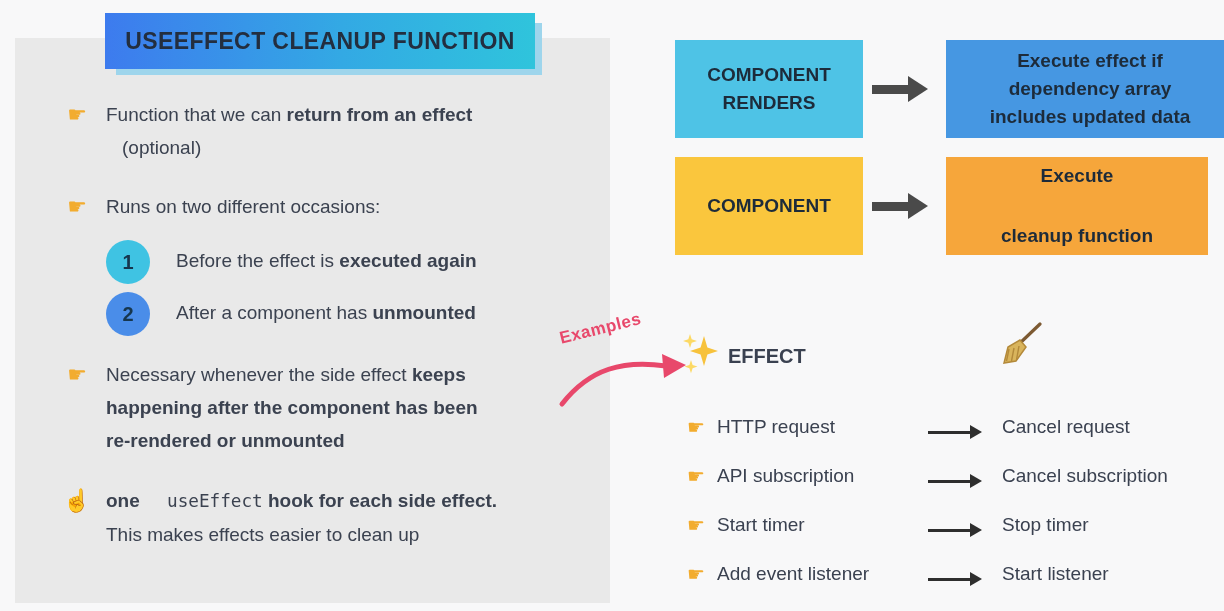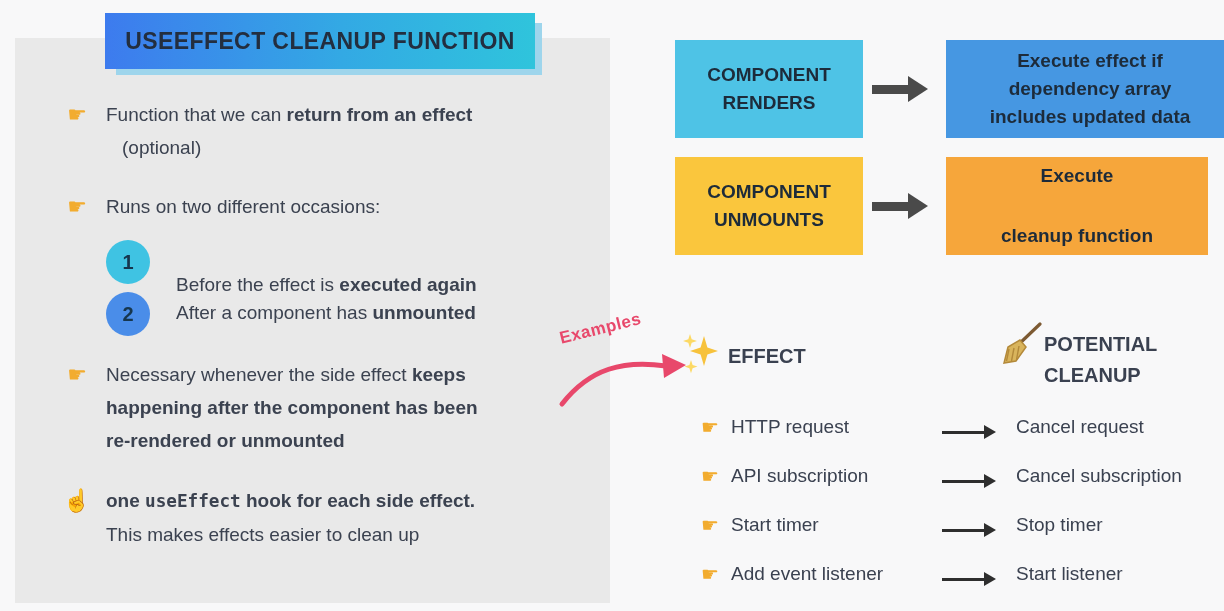--- a/index.html
+++ b/index.html
@@ -2,41 +2,41 @@
 <html><head>
 <meta charset="utf-8">
 <style>
   html,body{margin:0;padding:0;}
   body{
     width:1224px;height:611px;position:relative;overflow:hidden;
     background:#f8f8f9;
     font-family:"Liberation Sans", sans-serif;
     -webkit-font-smoothing:antialiased;
   }
-  .stage{position:absolute;inset:0;padding-left:14px;}
+  .stage{position:absolute;inset:0;}
 
   
   .panel{position:absolute;left:15px;top:38px;width:595px;height:565px;background:#e9e9e9;}
 
   
   .banner{
     position:absolute;left:105px;top:13px;width:430px;height:56px;
     background:linear-gradient(90deg,#3d7bee 0%,#33a9e4 55%,#2fc4dc 100%);
     box-shadow:9px 8px 0 -2px #9ed5ec;
     display:flex;align-items:center;justify-content:center;
     color:#232e3f;font-size:23px;font-weight:800;letter-spacing:.4px;
   }
 
   
   .bullet{position:absolute;display:flex;gap:14px;font-size:19px;color:#3b4250;}
   .bullet .hand{flex:none;width:30px;font-size:22px;line-height:33px;color:#f2ac2f;text-align:center;}
   .btext > div{line-height:33px;white-space:nowrap;}
   .b{font-weight:700;}
   .i{margin-left:16px;}
-  .m{font-family:"DejaVu Sans Mono",monospace;font-weight:700;font-size:.93em;}
+  .m{font-family:"DejaVu Sans Mono",monospace;font-weight:400;font-size:.93em;margin-left:22px;}
 
   .numcircle{
     position:absolute;width:44px;height:44px;border-radius:50%;
     display:flex;align-items:center;justify-content:center;
     color:#16364e;font-size:20px;font-weight:700;
   }
   .nc1{background:#3fc3e3;}
   .nc2{background:#4a8de9;}
   .subtext{position:absolute;font-size:19px;color:#3b4250;line-height:33px;white-space:nowrap;}
 
@@ -100,21 +100,21 @@
   <div class="bullet" style="left:62px;top:190px;">
     <span class="hand">☛</span>
     <div class="btext">
         <div><span>Runs on two different occasions:</span></div>
       </div>
   </div>
 
   <div class="numcircle nc1" style="left:106px;top:240px;">
     <span>1</span>
   </div>
-  <div class="subtext" style="left:176px;top:244px;margin-top:24px;">
+  <div class="subtext" style="left:176px;top:244px;">
       <div><span>Before the effect is </span><span class="b">executed again</span></div>
     </div>
 
   <div class="numcircle nc2" style="left:106px;top:292px;">
     <span>2</span>
   </div>
   <div class="subtext" style="left:176px;top:296px;">
       <div><span>After a component has </span><span class="b">unmounted</span></div>
     </div>
 
@@ -144,21 +144,20 @@
     <div class="head"></div>
   </div>
   <div class="box box-blue" style="top:40px;">
       <div><span>Execute effect if</span></div>
       <div><span class="b">dependency array</span></div>
       <div><span>includes updated data</span></div>
     </div>
 
   <div class="box box-yellow" style="top:157px;">
       <div><span>COMPONENT</span></div>
-      <div><span class="b">UNMOUNTS</span></div>
     </div>
   <div class="arrow-big" style="top:193px;">
     <div class="shaft"></div>
     <div class="head"></div>
   </div>
   <div class="box box-orange" style="top:157px;">
       <div><span>Execute</span></div>
       <div><span class="b">cleanup function</span></div>
     </div>
 
@@ -175,24 +174,20 @@
   </svg>
   <div class="col-header hdr-effect">EFFECT</div>
 
   <svg class="broom" width="44" height="46" viewBox="0 0 44 46">
     <line x1="40" y1="3" x2="18" y2="24" stroke="#7d5a33" stroke-width="3.2" stroke-linecap="round"></line>
     <polygon points="20,19 8,26 4,42 16,40 26,26" fill="#d9b45c" stroke="#b3893a" stroke-width="1.5"></polygon>
     <line x1="9" y1="28" x2="6.5" y2="40" stroke="#b3893a" stroke-width="1.4"></line>
     <line x1="14" y1="27" x2="11.5" y2="40" stroke="#b3893a" stroke-width="1.4"></line>
     <line x1="19" y1="25" x2="16.5" y2="39" stroke="#b3893a" stroke-width="1.4"></line>
   </svg>
-  <div class="col-header hdr-cleanup">
-      <div><span>POTENTIAL</span></div>
-      <div><span>CLEANUP</span></div>
-    </div>
 
   <div class="exrow" style="top:412px;">
     <span class="hand">☛</span>
     <span class="effect">HTTP request</span>
     <span class="arrow-small">
         <span class="shaft"></span>
         <span class="head"></span>
       </span>
     <span class="cleanup">Cancel request</span>
   </div>

